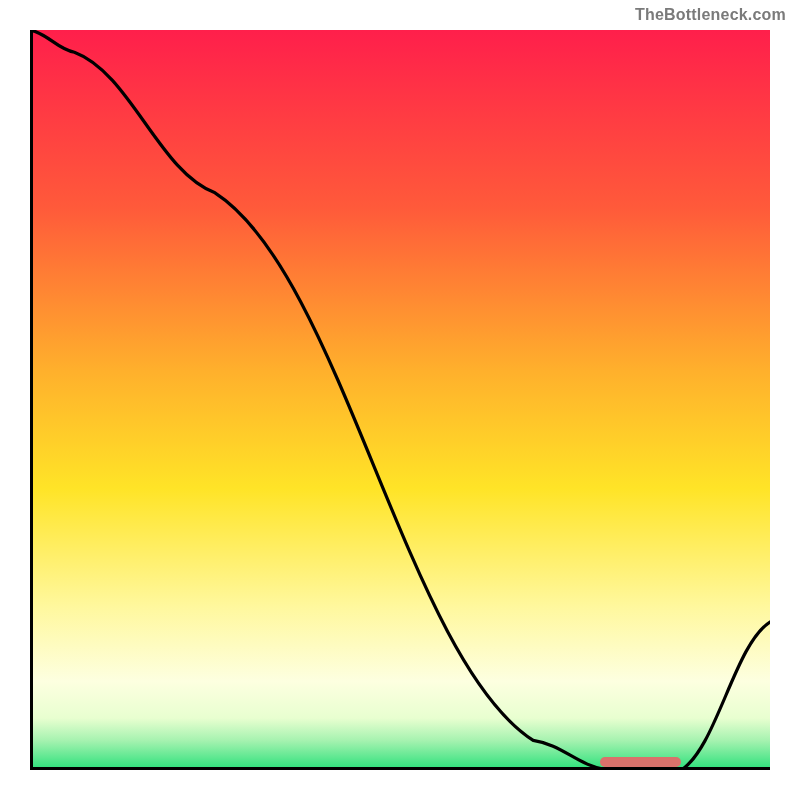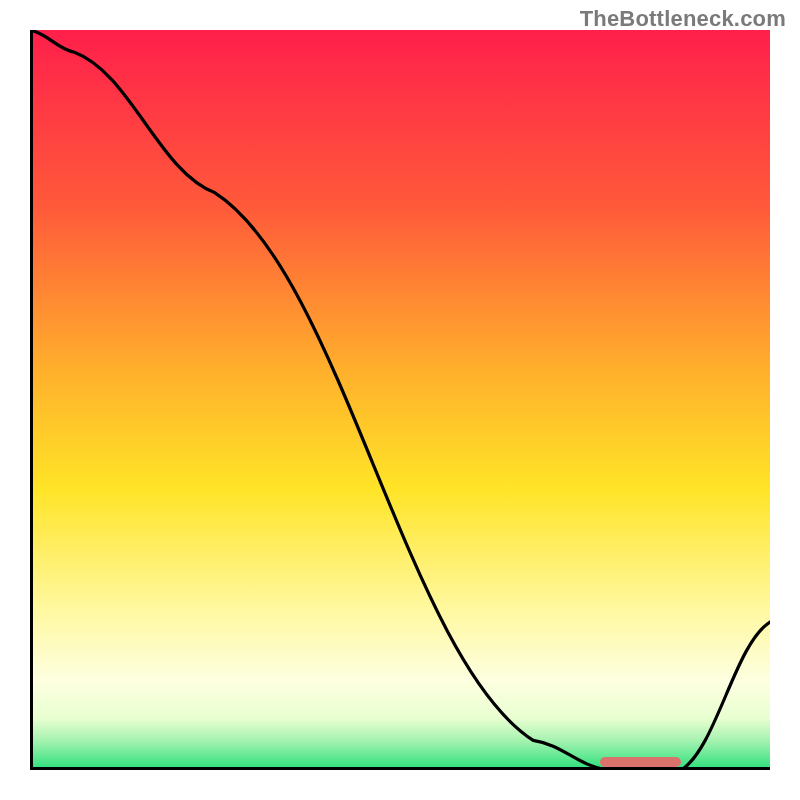--- a/index.html
+++ b/index.html
@@ -7,21 +7,21 @@
     width: 800px;
     height: 800px;
     background: #ffffff;
     position: relative;
     font-family: Arial, sans-serif;
   }
   .watermark {
     position: absolute;
     top: 6px;
     right: 14px;
-    font-size: 22px;
+    font-size: 16px;
     font-weight: bold;
     color: #7a7a7a;
     letter-spacing: 0.2px;
   }
   .plot-area {
     position: absolute;
     left: 30px;
     top: 30px;
     width: 740px;
     height: 740px;

